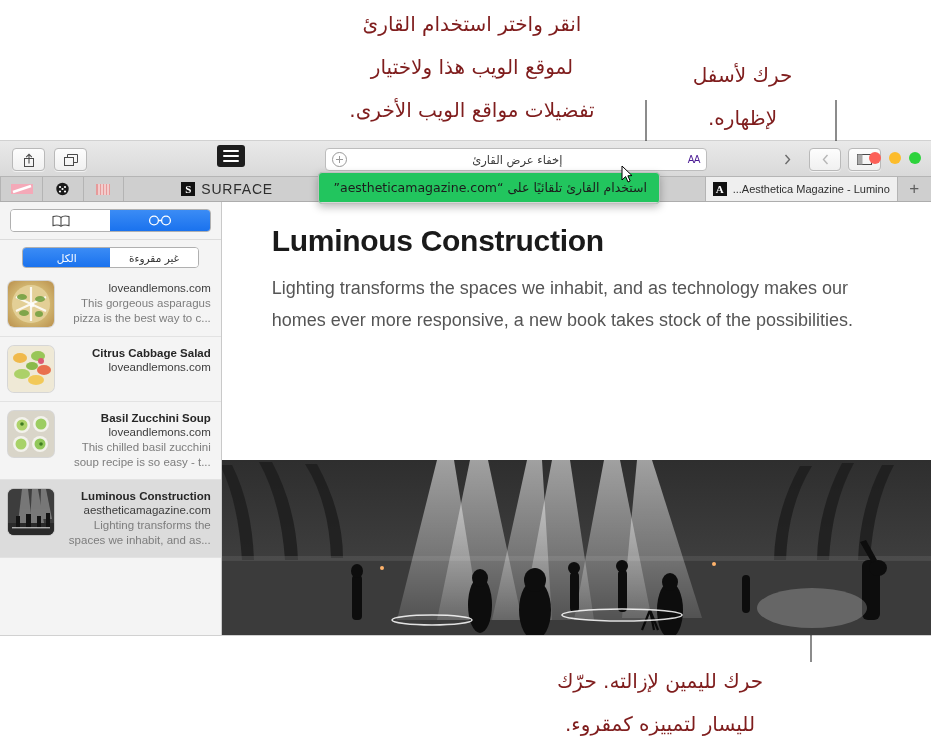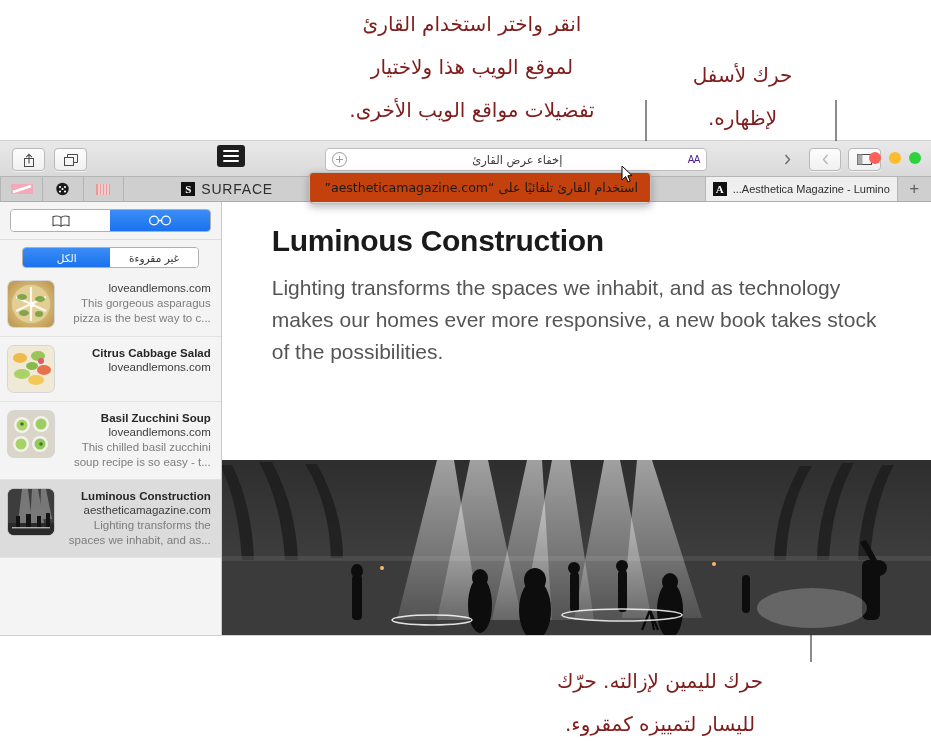--- a/index.html
+++ b/index.html
@@ -82,21 +82,21 @@
 
   
   .content{display:flex;height:434px;}
   .article{width:710px;background:#fff;overflow:hidden;position:relative;}
   .art-inner{direction:ltr;padding:22px 40px 0 50px;}
   .art-title{
     font-family:"Liberation Sans",sans-serif;font-weight:bold;
     font-size:30px;color:#1a1a1a;margin:0 0 14px 0;letter-spacing:-.3px;
   }
   .art-lede{
-    font-family:"Liberation Sans",sans-serif;font-size:21px;line-height:32px;
+    font-family:"Liberation Sans",sans-serif;font-size:18px;line-height:32px;
     color:#555;margin:0;
   }
   .art-photo{position:absolute;left:0;top:258px;width:710px;height:176px;overflow:hidden;background:#2a2a2a;}
 
   
   .sidebar{width:221px;background:#f4f4f4;border-right:1px solid #c9c9c9;
     display:flex;flex-direction:column;}
   .seg-wrap{padding:7px 10px;}
   .seg{display:flex;height:21px;border:1px solid #b0b0b0;border-radius:4px;overflow:hidden;}
   .seg>div{flex:1;display:flex;align-items:center;justify-content:center;background:#fff;}
@@ -122,22 +122,22 @@
     font-family:"Liberation Sans",sans-serif;}
   .rl-site{font-size:11.5px;color:#3c3c3c;line-height:15px;
     font-family:"Liberation Sans",sans-serif;}
   .rl-desc{font-size:11.5px;color:#7d7d7d;line-height:15px;
     font-family:"Liberation Sans",sans-serif;}
   .rl-thumb{width:46px;height:46px;border-radius:6px;flex:none;overflow:hidden;
     box-shadow:0 0 0 1px rgba(0,0,0,.12);}
 
   
   .menu{
-    position:absolute;left:309px;top:172px;width:340px;
-    background:#c2410c;border:1px solid #c0c0c0;border-radius:4px;
+    position:absolute;left:318px;top:172px;width:340px;
+    background:#22c55e;border:1px solid #c0c0c0;border-radius:4px;
     box-shadow:0 3px 9px rgba(0,0,0,.28);z-index:30;overflow:hidden;
   }
   .menu-item{
     height:29px;display:flex;align-items:center;justify-content:flex-start;
     padding:0 12px;font-size:12.5px;color:#1c1c1c;direction:rtl;
     font-family:"DejaVu Sans","Liberation Sans",sans-serif;
   }
   .menu-sep{height:1px;background:#d6d6d6;}
   .cursor{position:absolute;left:621px;top:165px;width:12px;height:18px;z-index:40;}
 </style>

